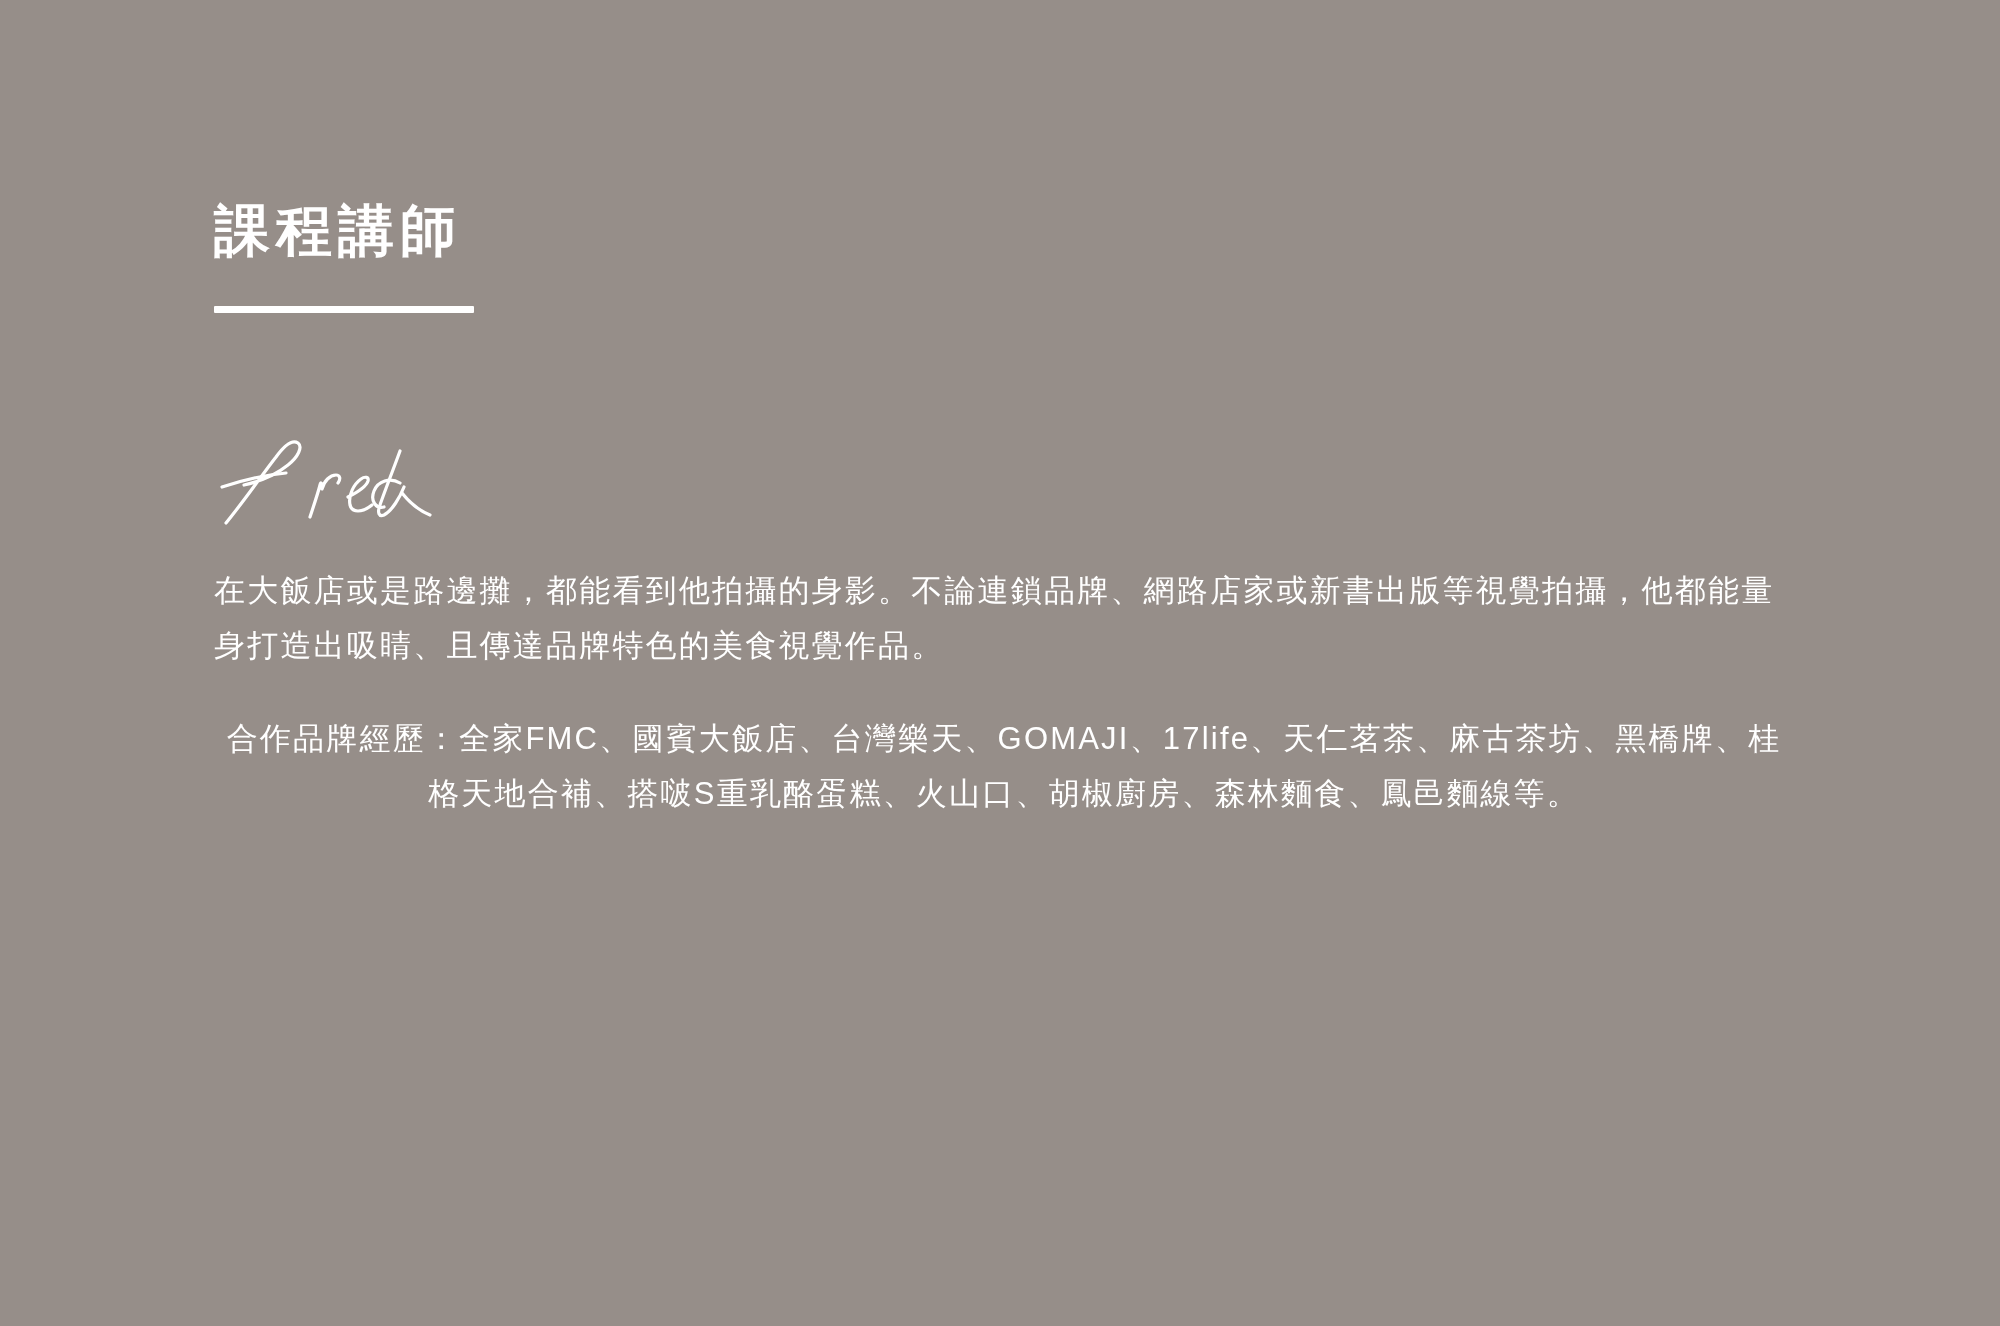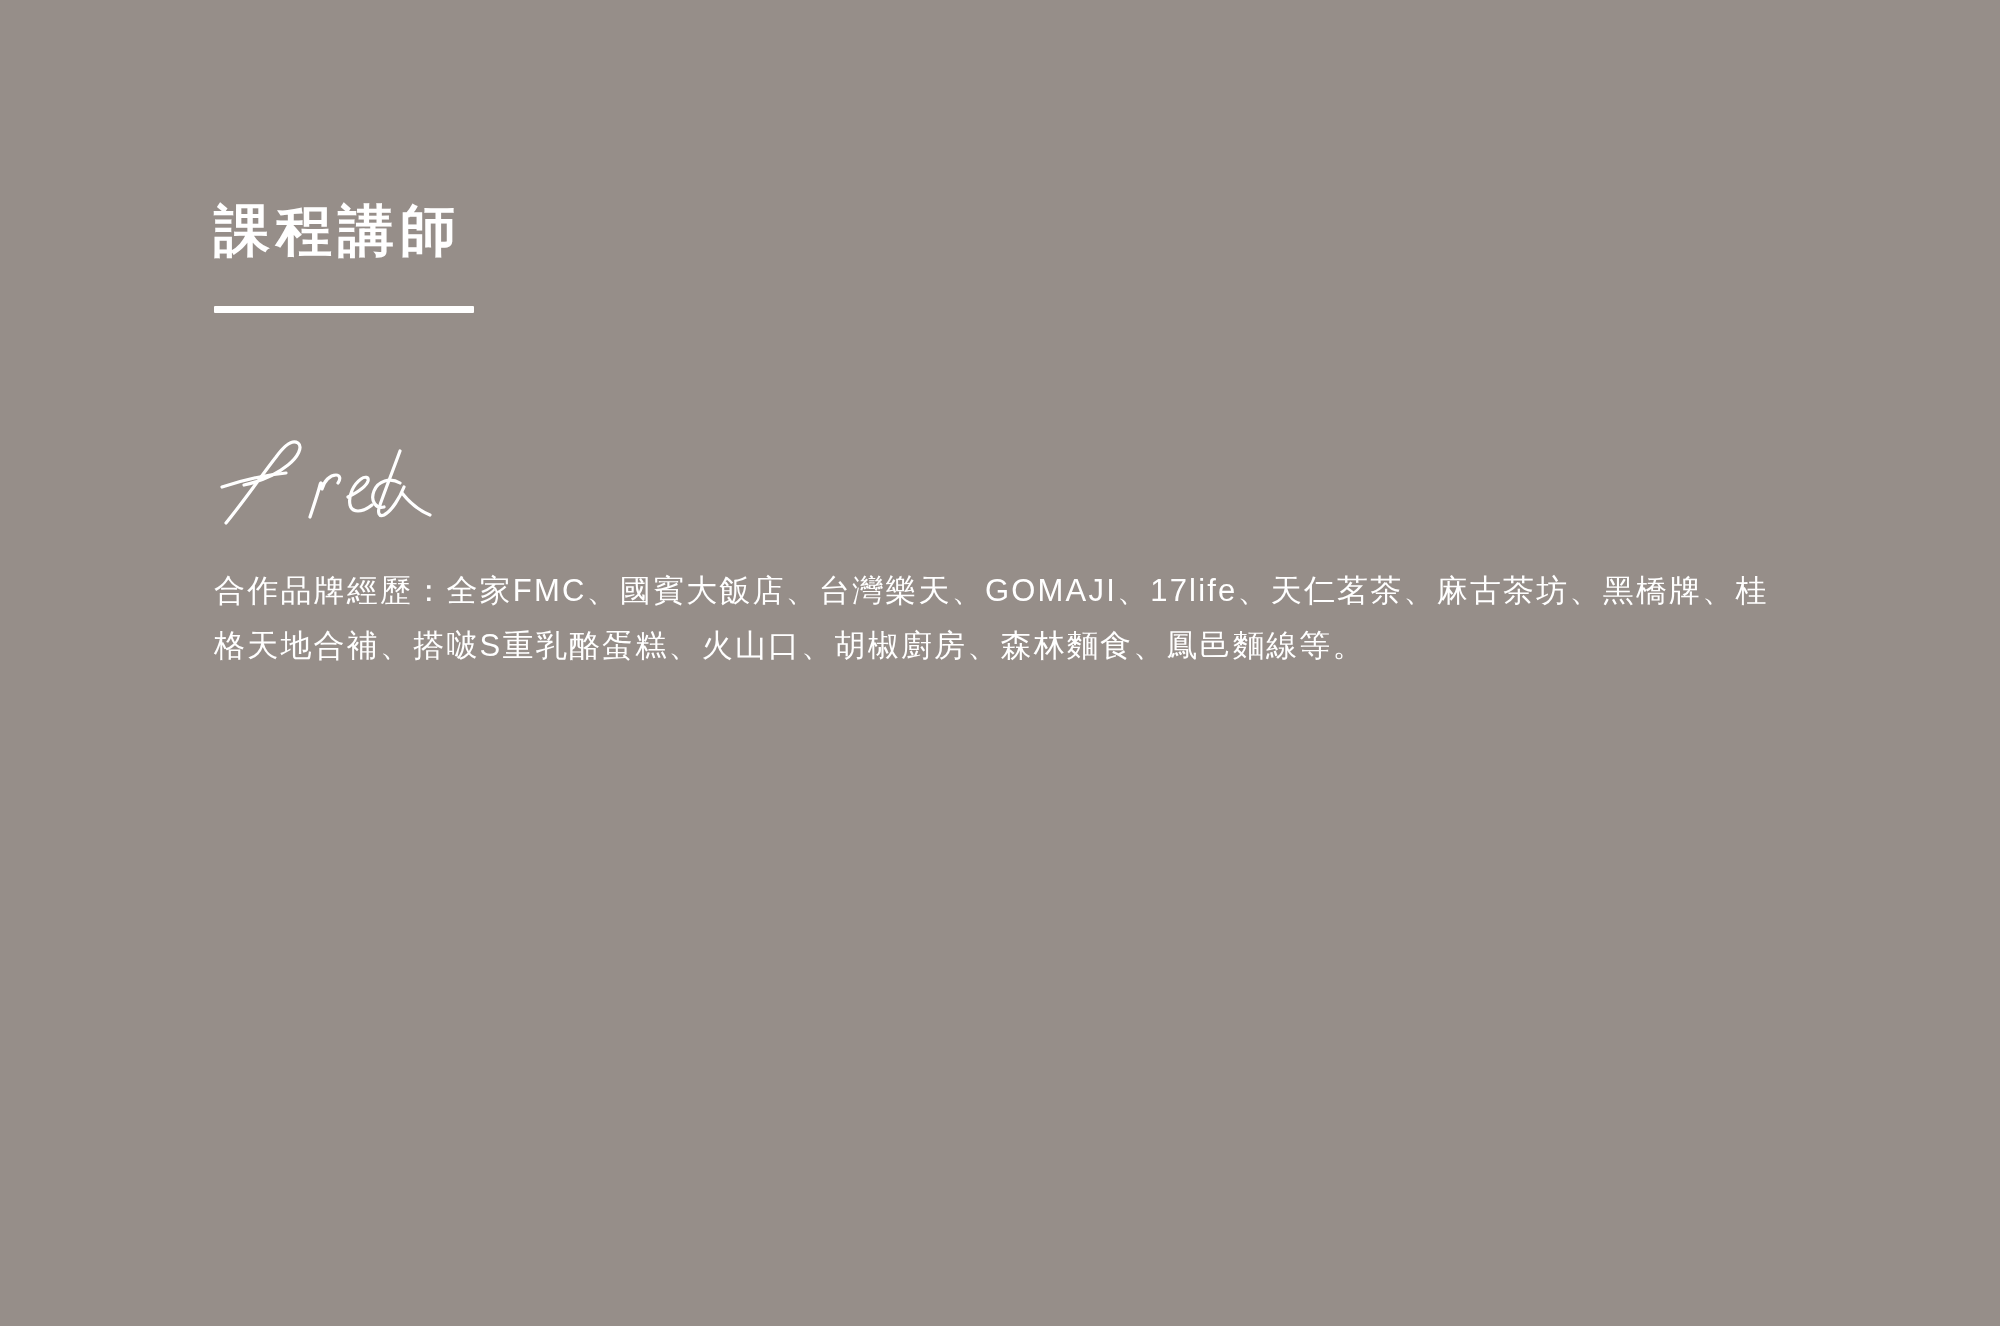--- a/index.html
+++ b/index.html
@@ -66,20 +66,21 @@
     color: #ffffff;
     font-size: 31px;
     font-weight: 400;
     letter-spacing: 2.2px;
     line-height: 1.78;
     margin: 0 0 38px 0;
     max-width: 1580px;
   }
   .para:last-child {
     margin-bottom: 0;
+    text-align: center;
   }
 </style>
 </head>
 <body style="background: rgb(150, 142, 137);">
 
 <div class="page">
   <div class="content">
 
     <h1 class="section-title">課程講師</h1>
 
@@ -100,18 +101,19 @@
 
             <path d="M186 20 C 178 42, 170 62, 166 74 C 163 82, 165 86, 170 84 C 178 80, 186 66, 190 56"></path>
             <path d="M186 52 C 176 46, 164 50, 160 60 C 156 70, 162 78, 170 76"></path>
             <path d="M188 62 C 196 72, 206 80, 216 84"></path>
           </g>
         </svg>
 
       </div>
 
 
+      <p class="para">在大飯店或是路邊攤，都能看到他拍攝的身影。不論連鎖品牌、網路店家或新書出版等視覺拍攝，他都能量身打造出吸睛、且傳達品牌特色的美食視覺作品。</p>
 
       <p class="para">合作品牌經歷：全家FMC、國賓大飯店、台灣樂天、GOMAJI、17life、天仁茗茶、麻古茶坊、黑橋牌、桂格天地合補、搭啵S重乳酪蛋糕、火山口、胡椒廚房、森林麵食、鳳邑麵線等。</p>
 
     </div>
   </div>
 </div>
 
 </body></html>

